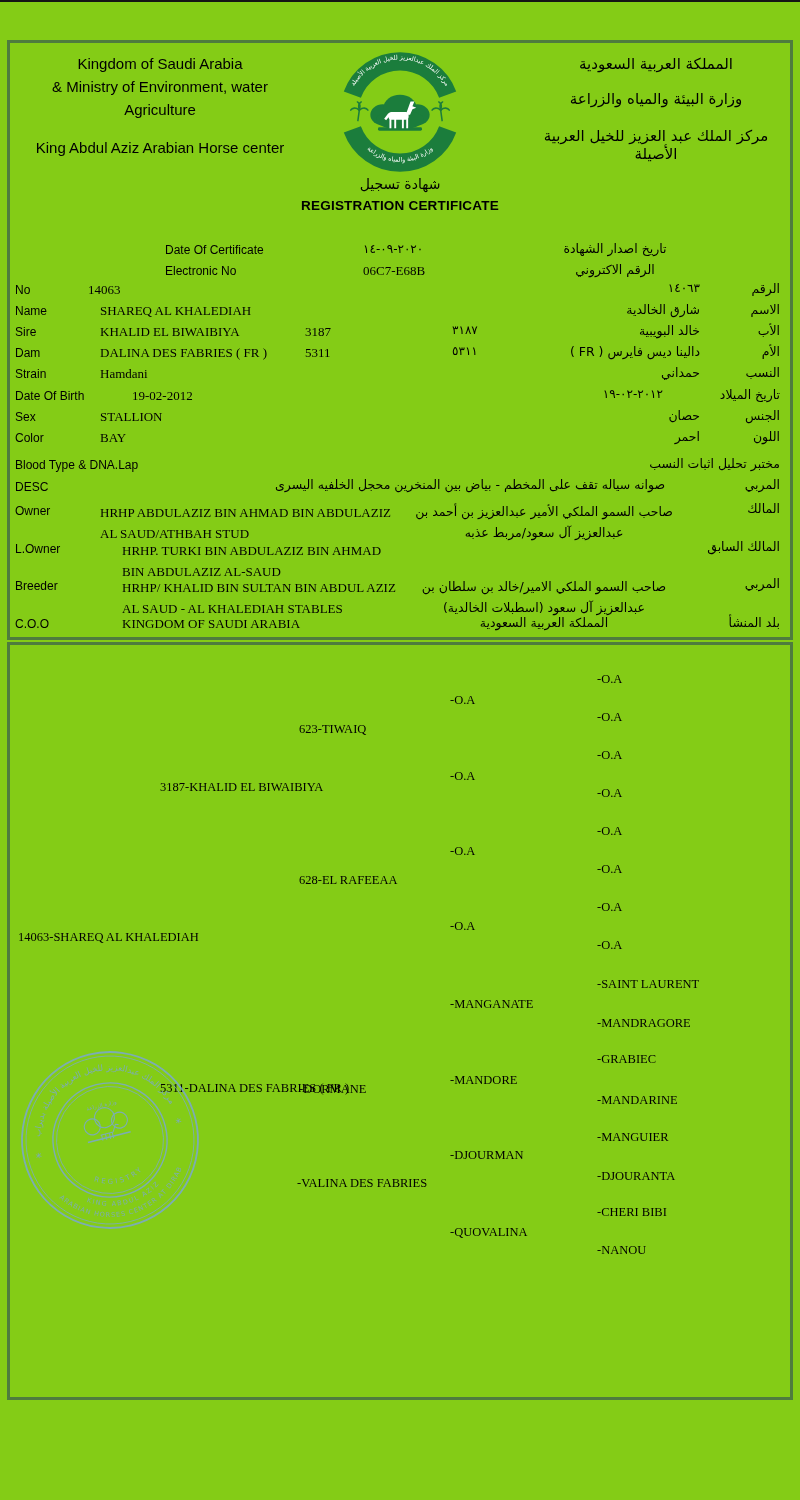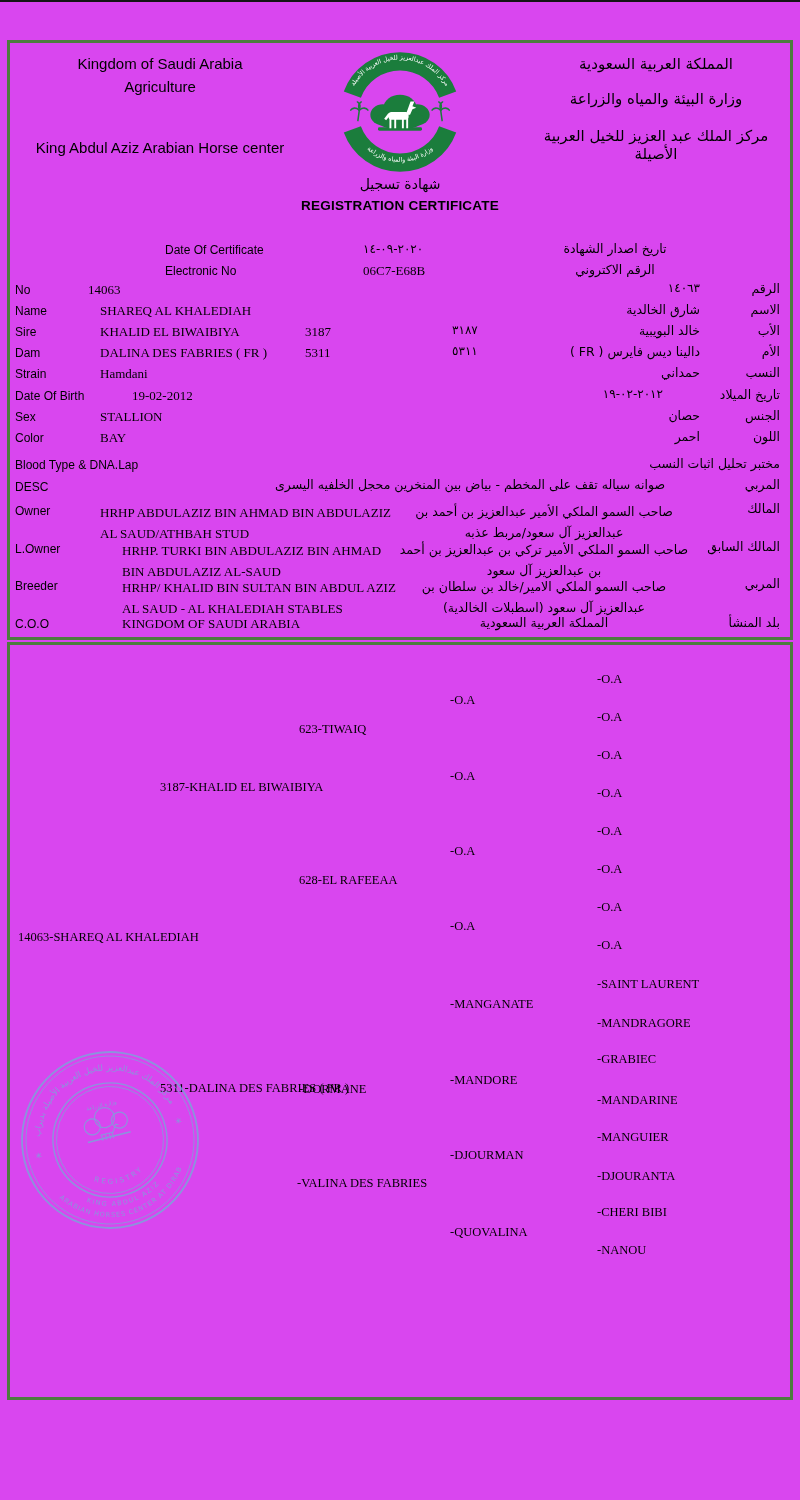--- a/index.html
+++ b/index.html
@@ -1,16 +1,16 @@
 <!DOCTYPE html>
 <html><head>
 <meta charset="utf-8">
 <style>
   html,body{margin:0;padding:0;background:#fff}
-  .page{position:relative;width:800px;height:1500px;background:#d946ef;overflow:hidden;color:#000}
+  .page{position:relative;width:800px;height:1500px;background:#84cc16;overflow:hidden;color:#000}
   .abs{position:absolute}
   .lbl{font:12px "Liberation Sans",sans-serif}
   .val{font:13px "Liberation Serif",serif}
   .ar{font:12.5px "DejaVu Sans",sans-serif;direction:rtl;unicode-bidi:plaintext}
   .arn{font:12px "DejaVu Sans",sans-serif;direction:ltr}
   .h-en{font:15px "Liberation Sans",sans-serif;line-height:23px;text-align:center}
   .h-ar{font:15px "DejaVu Sans",sans-serif;direction:rtl;text-align:center}
   .ctr{text-align:center}
   .rt{text-align:right}
   .ped{font:12.5px "Liberation Serif",serif;white-space:nowrap}
@@ -22,20 +22,21 @@
 
 <div class="page">
 
   <div class="abs" style="left:0;top:30;width:800px;height:2px;background:#151515"></div>
 
   <div class="abs box" style="left:7px;top:40px;width:786px;height:600px"></div>
   <div class="abs box" style="left:7px;top:642px;width:786px;height:758px"></div>
 
   <div class="abs h-en" style="left:25px;top:52px;width:270px">
     <div>Kingdom of Saudi Arabia</div>
+    <div>&amp; Ministry of Environment, water</div>
     <div>Agriculture</div>
   </div>
   <div class="abs h-en" style="left:25px;top:136px;width:270px">King Abdul Aziz Arabian Horse center</div>
 
   <div class="abs h-ar" style="left:528px;top:55px;width:256px">المملكة العربية السعودية</div>
   <div class="abs h-ar" style="left:528px;top:90px;width:256px">وزارة البيئة والمياه والزراعة</div>
   <div class="abs h-ar" style="left:528px;top:127px;width:256px">مركز الملك عبد العزيز للخيل العربية الأصيلة</div>
 
   <svg class="abs" style="left:333px;top:45px" width="134" height="134" viewBox="0 0 140 140">
     <defs>
@@ -141,21 +142,20 @@
   <div class="abs ar ctr" style="left:240px;top:477px;width:460px">صوانه سياله تقف على المخطم - بياض بين المنخرين محجل الخلفيه اليسرى</div>
   <div class="abs ar rt" style="left:610px;top:477px;width:170px">المربي</div>
 
   <span class="abs lbl" style="left:15px;top:504px">Owner</span>
   <div class="abs ar ctr wrap2" style="left:398px;top:501px;width:292px">صاحب السمو الملكي الأمير عبدالعزيز بن أحمد بن عبدالعزيز آل سعود/مربط عذبه</div>
   <div class="abs val wrap2" style="left:100px;top:502px;width:295px">HRHP ABDULAZIZ  BIN AHMAD BIN ABDULAZIZ AL SAUD/ATHBAH STUD</div>
   <div class="abs ar rt" style="left:610px;top:501px;width:170px">المالك</div>
 
   <span class="abs lbl" style="left:15px;top:542px">L.Owner</span>
   <div class="abs val wrap2" style="left:122px;top:540px;width:272px">HRHP. TURKI BIN ABDULAZIZ BIN AHMAD BIN ABDULAZIZ AL-SAUD</div>
-  <div class="abs ar ctr wrap2" style="left:398px;top:539px;width:292px">صاحب السمو الملكي الأمير تركي بن عبدالعزيز بن أحمد بن عبدالعزيز آل سعود</div>
   <div class="abs ar rt" style="left:610px;top:539px;width:170px">المالك السابق</div>
 
   <span class="abs lbl" style="left:15px;top:579px">Breeder</span>
   <div class="abs ar ctr wrap2" style="left:398px;top:576px;width:292px">صاحب السمو الملكي الامير/خالد بن سلطان بن عبدالعزيز آل سعود (اسطبلات الخالدية)</div>
   <div class="abs val wrap2" style="left:122px;top:577px;width:275px">HRHP/ KHALID BIN SULTAN BIN ABDUL AZIZ AL SAUD - AL KHALEDIAH STABLES</div>
   <div class="abs ar rt" style="left:610px;top:576px;width:170px">المربي</div>
 
   <span class="abs lbl" style="left:15px;top:617px">C.O.O</span>
   <div class="abs val" style="left:122px;top:616px;width:295px">KINGDOM OF SAUDI ARABIA</div>
   <div class="abs ar ctr" style="left:398px;top:615px;width:292px">المملكة العربية السعودية</div>

